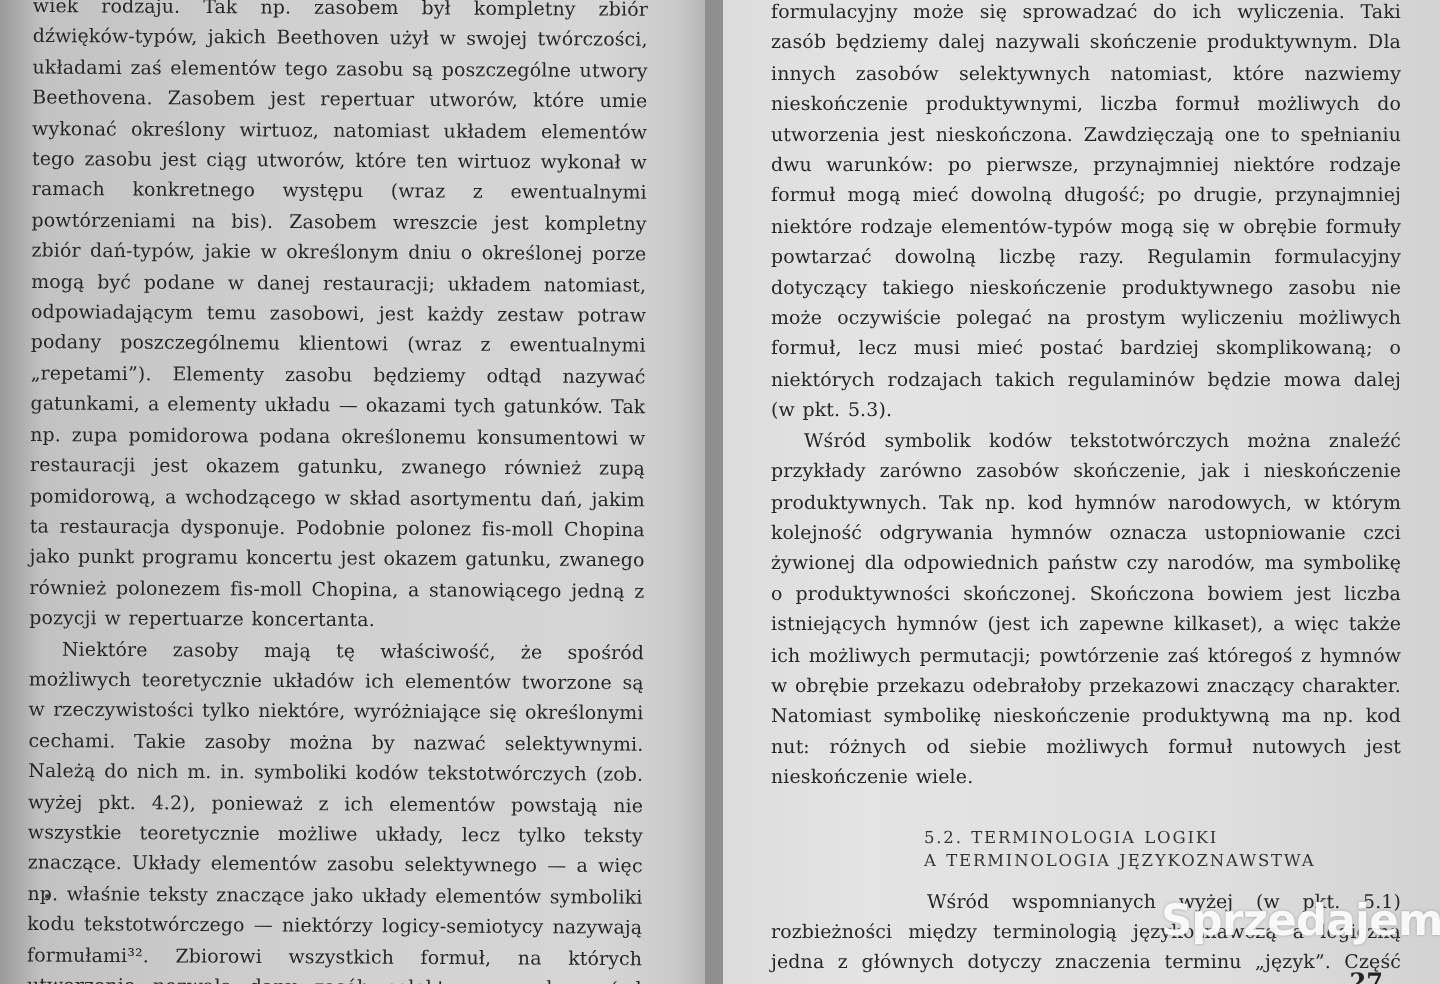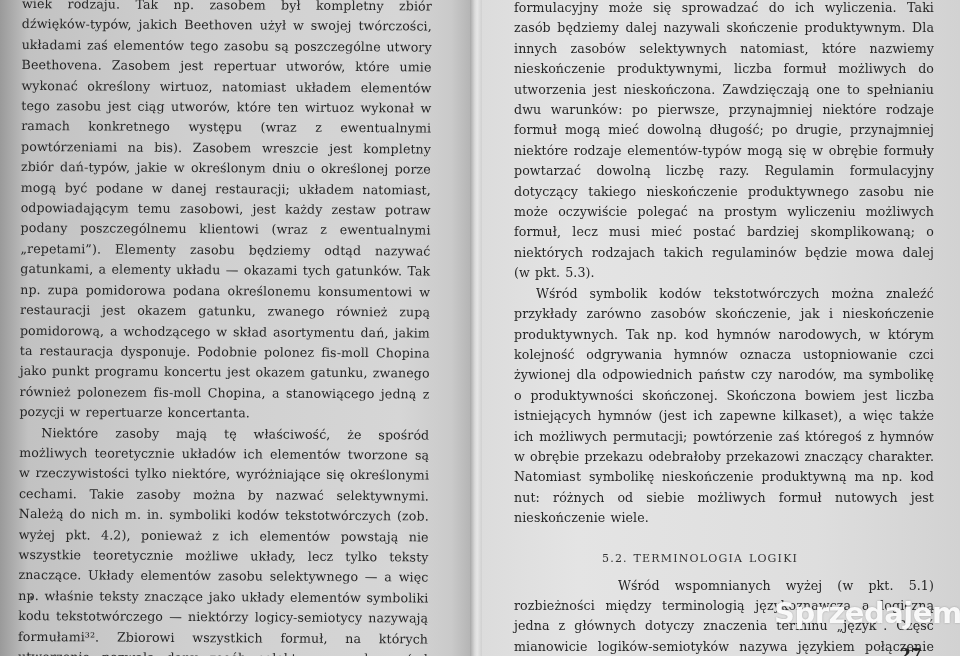--- a/index.html
+++ b/index.html
@@ -1,21 +1,21 @@
 <!DOCTYPE html>
 <html><head>
 <meta charset="utf-8">
 <style>
   html, body { margin: 0; padding: 0; }
   body {
     width: 960px; height: 656px; overflow: hidden; position: relative;
     background: #8f8f8f;
     font-family: "DejaVu Serif", "Liberation Serif", serif;
   }
-  .spread { position: absolute; inset: 0; display: flex; }
+  .spread { position: absolute; inset: 0; display: flex; align-items: flex-end; }
   .page {
     position: relative; height: 656px; overflow: hidden; box-sizing: border-box;
     color: #262626;
   }
   .page-left {
     width: 470px;
     background: linear-gradient(90deg, #9a9a9a 0%, #c2c2c2 6%, #cfcfcf 40%, #d6d6d6 85%, #cacaca 96%, #b5b5b5 100%);
     padding: 0 38px 0 22px;
   }
   .gutter {
@@ -32,21 +32,21 @@
     letter-spacing: 0.1px; word-spacing: 1px;
   }
   .page-left .text-block { margin-top: -6px; transform: rotate(0.35deg); transform-origin: left top; }
   .page-right .text-block { margin-top: -2px; }
   .para { margin: 0; text-indent: 0; }
   .para.indent { text-indent: 22px; }
   .section-heading {
     margin: 22px 0 10px 88px;
     font-size: 11px; line-height: 15px; letter-spacing: 1.2px; color: #333;
   }
-  .section-heading div { white-space: nowrap; }
+  .section-heading div { white-space: nowrap; margin-left: 14px; }
   .para.first-after-heading { text-indent: 104px; }
   .page-number {
     position: absolute; right: 38px; bottom: -8px;
     font-size: 16px; font-weight: bold; color: #222;
   }
   .watermark {
     position: absolute; left: 774px; top: 596px;
     display: flex; align-items: flex-start;
   }
   .watermark-text {
@@ -73,20 +73,21 @@
 
   <div class="gutter"></div>
 
   <div class="page page-right">
     <div class="text-block">
       <p class="para">formulacyjny może się sprowadzać do ich wyliczenia. Taki zasób będziemy dalej nazywali skończenie produktywnym. Dla innych zasobów selektywnych natomiast, które nazwiemy nieskończenie produktywnymi, liczba formuł możliwych do utworzenia jest nieskończona. Zawdzięczają one to spełnianiu dwu warunków: po pierwsze, przynajmniej niektóre rodzaje formuł mogą mieć dowolną długość; po drugie, przynajmniej niektóre rodzaje elementów-typów mogą się w obrębie formuły powtarzać dowolną liczbę razy. Regulamin formulacyjny dotyczący takiego nieskończenie produktywnego zasobu nie może oczywiście polegać na prostym wyliczeniu możliwych formuł, lecz musi mieć postać bardziej skomplikowaną; o niektórych rodzajach takich regulaminów będzie mowa dalej (w pkt. 5.3).</p>
       <p class="para indent">Wśród symbolik kodów tekstotwórczych można znaleźć przykłady zarówno zasobów skończenie, jak i nieskończenie produktywnych. Tak np. kod hymnów narodowych, w którym kolejność odgrywania hymnów oznacza ustopniowanie czci żywionej dla odpowiednich państw czy narodów, ma symbolikę o produktywności skończonej. Skończona bowiem jest liczba istniejących hymnów (jest ich zapewne kilkaset), a więc także ich możliwych permutacji; powtórzenie zaś któregoś z hymnów w obrębie przekazu odebrałoby przekazowi znaczący charakter. Natomiast symbolikę nieskończenie produktywną ma np. kod nut: różnych od siebie możliwych formuł nutowych jest nieskończenie wiele.</p>
 
       <div class="section-heading">
         <div>5.2. TERMINOLOGIA LOGIKI</div>
+        <div>A TERMINOLOGIA JĘZYKOZNAWSTWA</div>
       </div>
 
       <p class="para first-after-heading">Wśród wspomnianych wyżej (w pkt. 5.1) rozbieżności między terminologią językoznawczą a logiczną jedna z głównych dotyczy znaczenia terminu „język”. Część mianowicie logików-semiotyków nazywa językiem połączenie zasobu selektywnego z dotyczącym go regulaminem formulacyjnym³⁴. Tak pojęty termin „język” stosuje się nie tylko do kodów i ich symbolik, ale również — a w praktyce nawet głównie — do takich zasobów, których elementy nie są znakami w sensie zdefiniowanym wyżej (w pkt. 2.1), lecz są tworami czysto graficznymi, przy czym ich ewentualne znaczenie jest dla logika odrębnym problemem (będzie o nim mowa w pkt. 5.4). Elementy te noszą nazwę symboli matematycznych, ale ich zasób nie jest symboliką w psychologistycznym znaczeniu, jakie nadajemy temu ostatniemu terminowi. Wspólną nazwą symboli i ich połączeń jest w terminologii logicznej termin „wyrażenie”.</p>
 
     </div>
     <div class="page-number">27</div>
   </div>
 
 </div>
 

